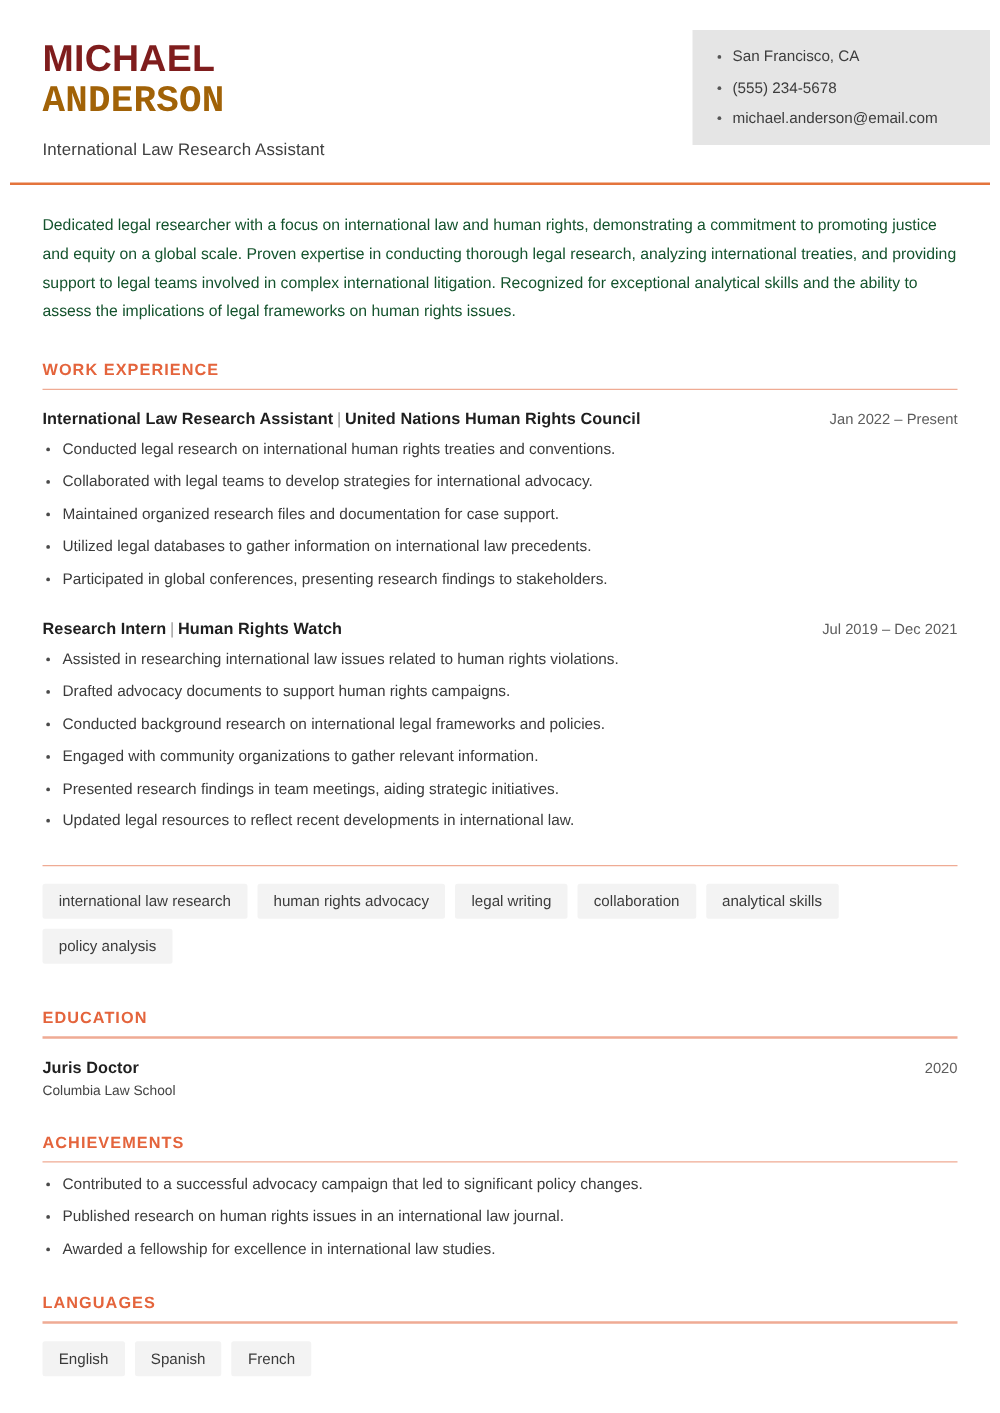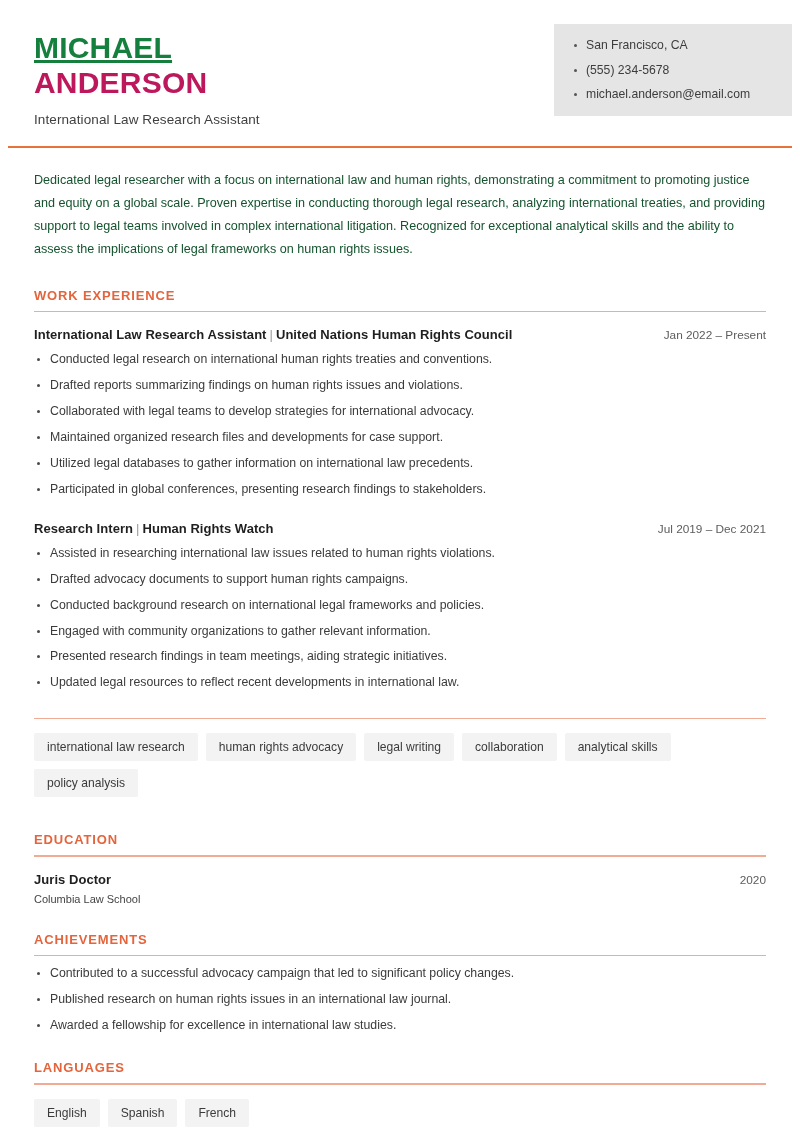--- a/index.html
+++ b/index.html
@@ -40,22 +40,22 @@
     padding-top: 6px;
   }
   .name-first,
   .name-last {
     font-size: 30px;
     font-weight: bold;
     letter-spacing: 0.2px;
     line-height: 1.17;
     margin: 0;
   }
-  .name-first { color: #15803d; text-decoration: underline; }
-  .name-last  { color: #be185d; }
+  .name-first { color: #7f1d1d; }
+  .name-last  { color: #a16207; font-family: Liberation Mono, monospace; }
   .job-title {
     font-size: 13.5px;
     color: #404040;
     margin-top: 12px;
     letter-spacing: 0.1px;
   }
   .contact-box {
     background: #e5e5e5;
     padding: 14px 20px 14px 18px;
     width: 238px;
@@ -232,23 +232,22 @@
 
         <div class="entry">
           <div class="entry-head">
             <div class="entry-title">
               <span>International Law Research Assistant</span><span class="entry-sep">|</span><span>United Nations Human Rights Council</span>
             </div>
             <div class="entry-date">Jan 2022 – Present</div>
           </div>
           <ul class="bullets">
             <li>Conducted legal research on international human rights treaties and conventions.</li>
-            <li>Drafted reports summarizing findings on human rights issues and violations.</li>
             <li>Collaborated with legal teams to develop strategies for international advocacy.</li>
-            <li>Maintained organized research files and developments for case support.</li>
+            <li>Maintained organized research files and documentation for case support.</li>
             <li>Utilized legal databases to gather information on international law precedents.</li>
             <li>Participated in global conferences, presenting research findings to stakeholders.</li>
           </ul>
         </div>
 
         <div class="entry entry-gap">
           <div class="entry-head">
             <div class="entry-title">
               <span>Research Intern</span><span class="entry-sep">|</span><span>Human Rights Watch</span>
             </div>

